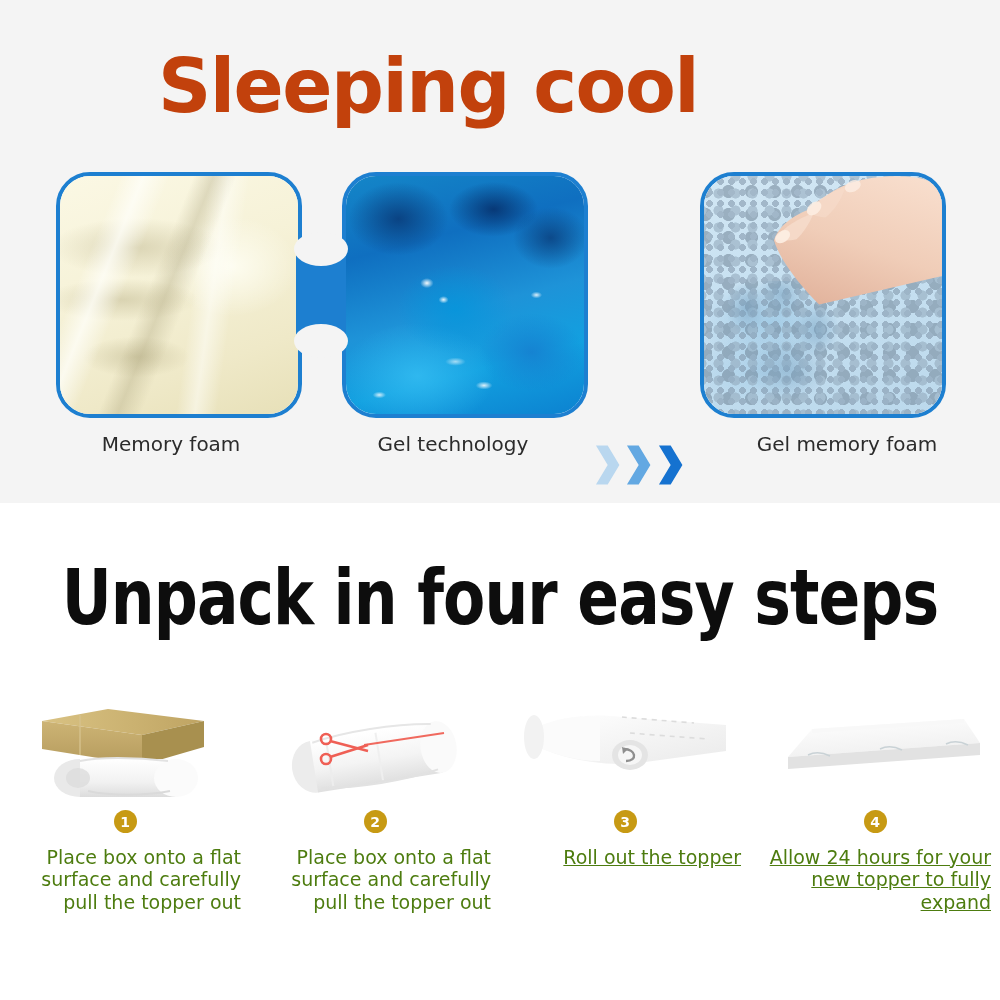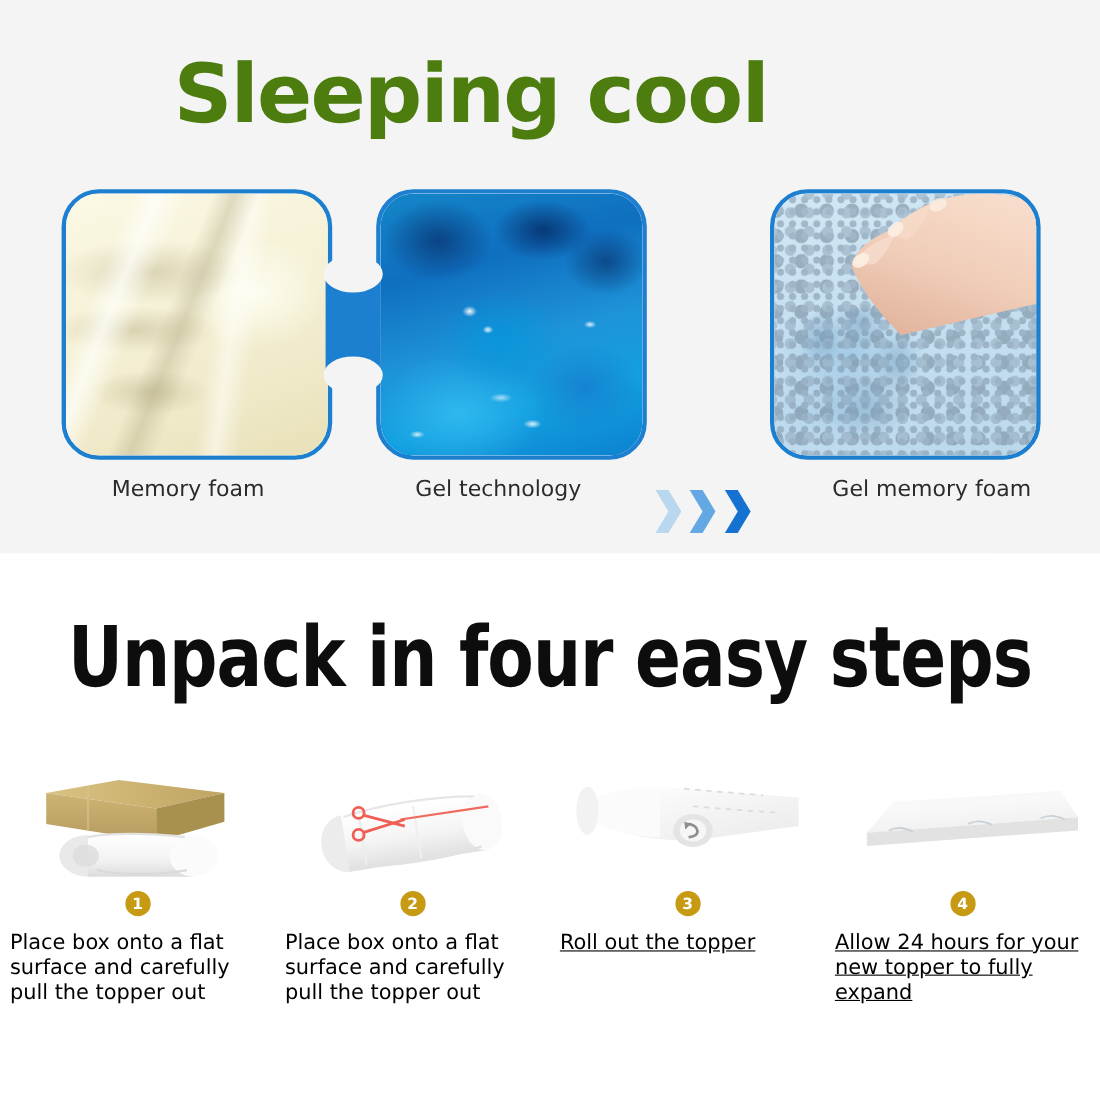--- a/index.html
+++ b/index.html
@@ -16,21 +16,21 @@
     width: 1000px; height: 503px;
     background: #f4f4f4;
   }
   .title-cool {
     position: absolute;
     top: 48px; left: 0; width: 856px;
     text-align: center;
     font-size: 74px;
     font-weight: 700;
     letter-spacing: -1.5px;
-    color: #4d7c0f;
+    color: #c2410c;
     line-height: 1.05;
     font-family: "DejaVu Sans", sans-serif;
   }
 
   .panels { position: absolute; top: 172px; left: 0; width: 1000px; height: 246px; }
 
   .panel {
     position: absolute;
     top: 0;
     width: 246px; height: 246px;
@@ -200,24 +200,24 @@
     color: #ffffff;
     font-size: 14px;
     font-weight: 700;
     display: flex; align-items: center; justify-content: center;
     margin-top: 12px;
     font-family: "DejaVu Sans", sans-serif;
   }
   .step-text {
     margin-top: 13px;
     width: 232px;
-    text-align: left;
+    text-align: right;
     font-size: 19px;
     line-height: 1.18;
-    color: #000000;
+    color: #4d7c0f;
     font-family: "DejaVu Sans", sans-serif;
   }
   .s3 .step-text, .s4 .step-text { margin-top: 13px; text-decoration: underline; }
 </style>
 </head>
 <body>
 
 <div class="section-cool">
 
   <div class="title-cool">Sleeping cool</div>

